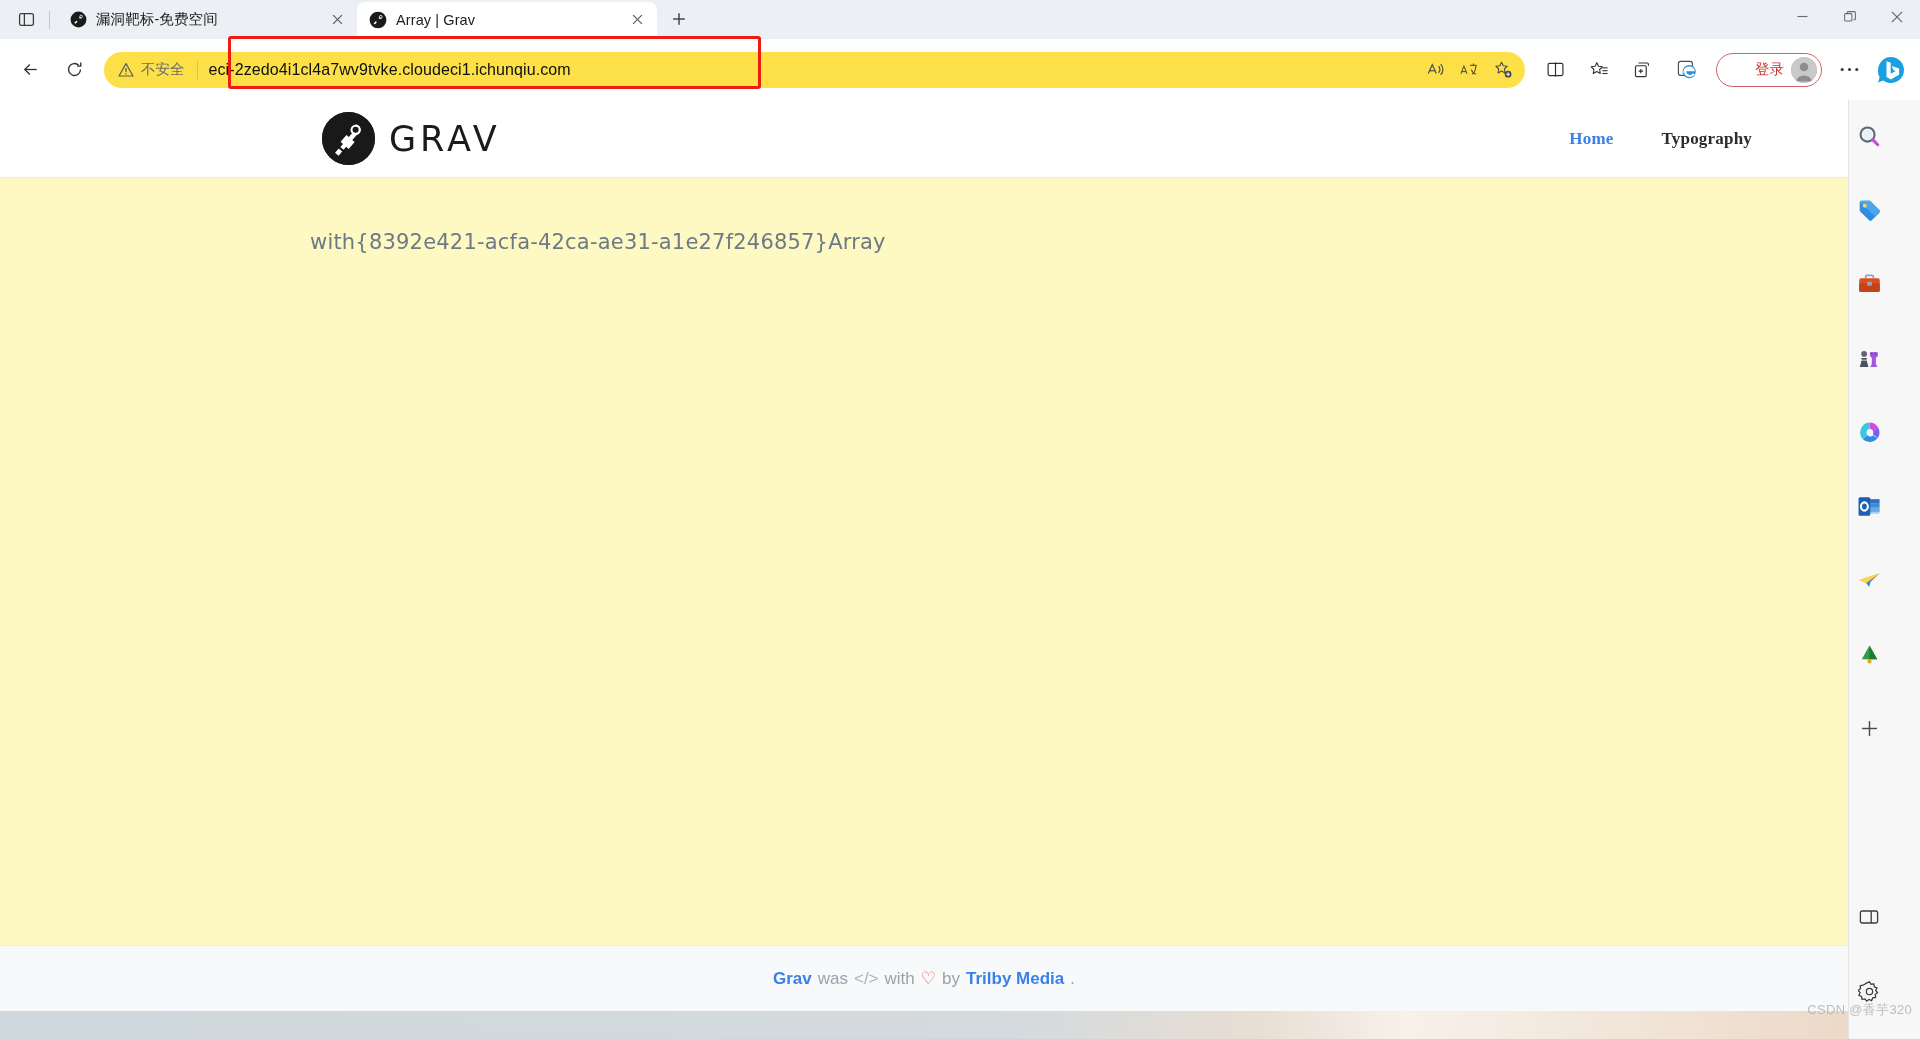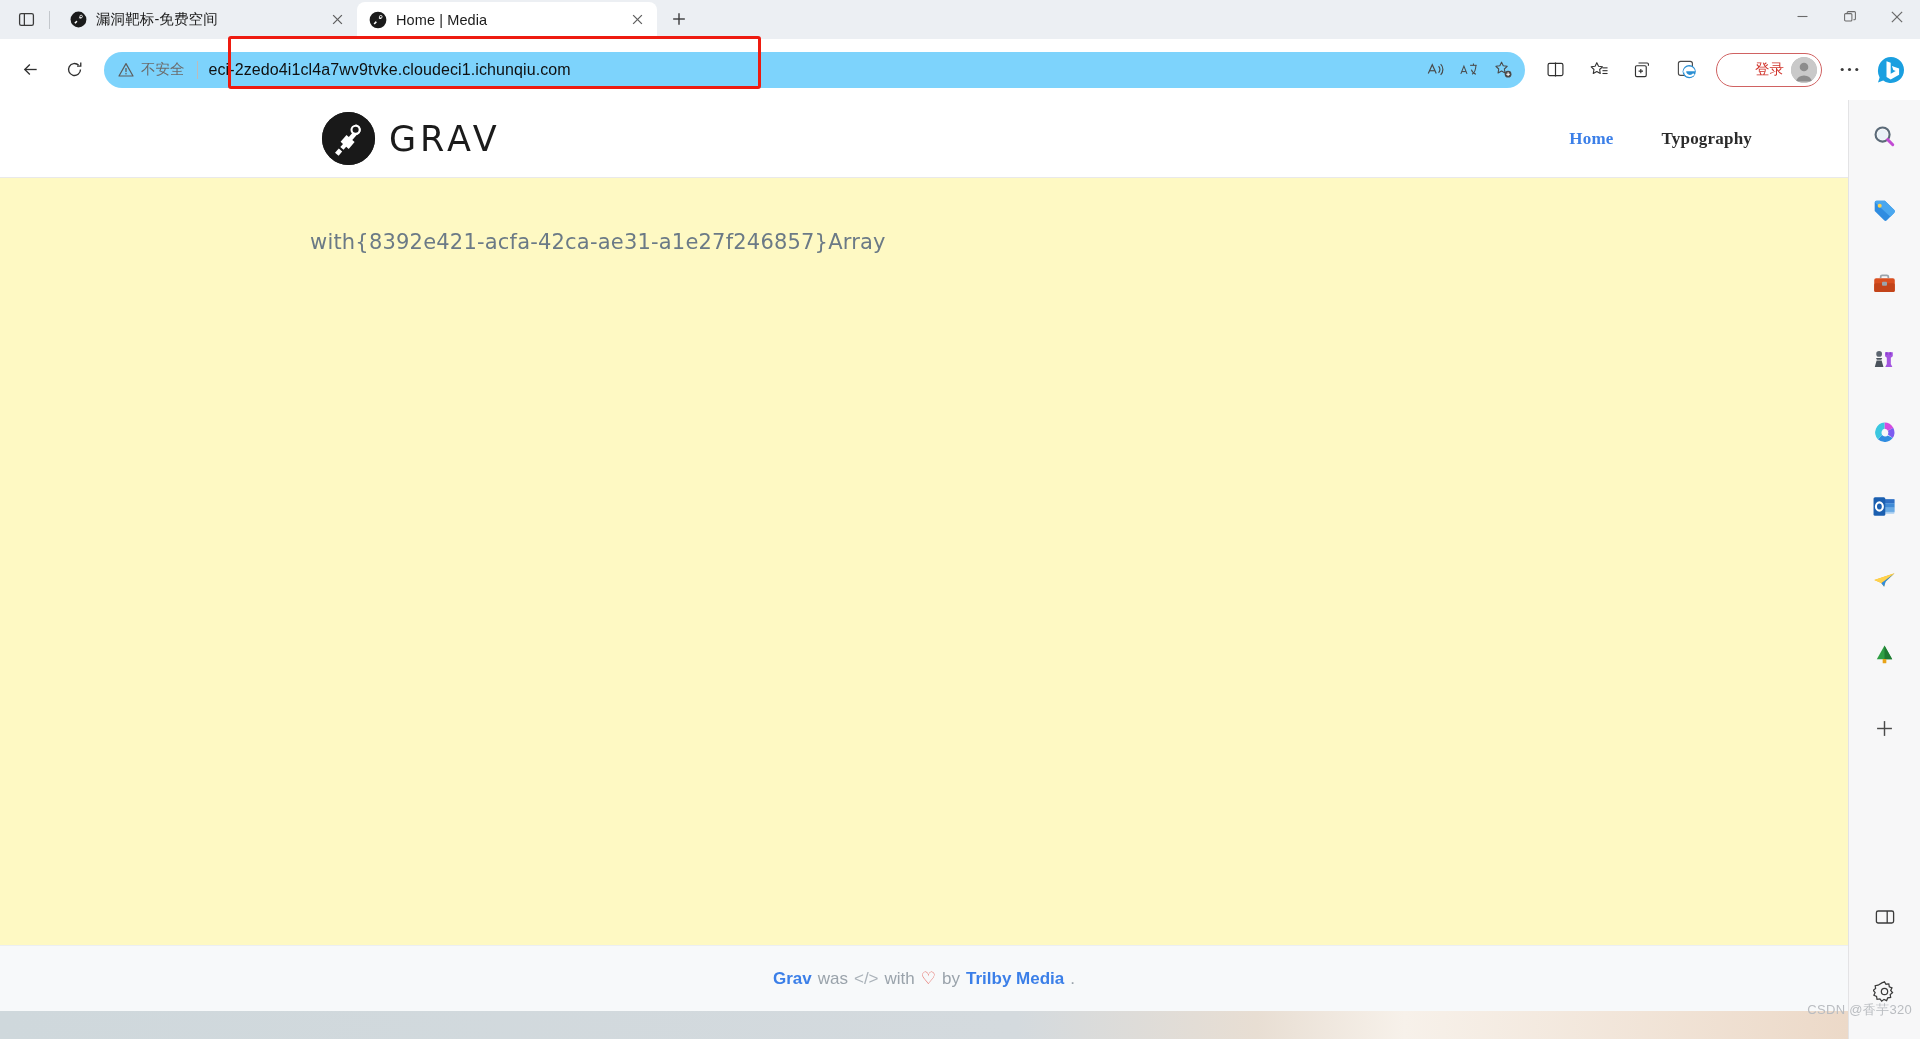--- a/index.html
+++ b/index.html
@@ -52,21 +52,21 @@
   
   .navbar {
     position:absolute; top:39px; left:0; width:1920px; height:61px;
     background:#ffffff; display:flex; align-items:center; padding:0 8px;
   }
   .navbtn {
     width:36px; height:36px; border-radius:5px; margin:0 4px;
     display:flex; align-items:center; justify-content:center; color:#303030; cursor:pointer; flex:0 0 36px;
   }
   .omnibox {
-    flex:1 1 auto; height:36px; background:#7dd3fc; border-radius:18px;
+    flex:1 1 auto; height:36px; background:#fde047; border-radius:18px;
     display:flex; align-items:center; margin:0 8px 0 8px; position:relative;
     padding-left:14px;
   }
   .sec-warn { display:flex; align-items:center; gap:7px; flex:0 0 auto; cursor:pointer; }
   .sec-warn .wtxt { font-size:14.5px; color:#6b6b6b; }
   .omni-div { width:1px; height:18px; background:#bcbcbc; margin:0 11px 0 12px; flex:0 0 1px; }
   .omni-url {
     flex:1 1 auto; font-size:16px; color:#0f0f0f; white-space:nowrap;
     overflow:hidden; text-overflow:ellipsis; letter-spacing:.1px;
   }
@@ -141,21 +141,21 @@
 
   .bottomstrip {
     position:absolute; left:0; bottom:0; width:1848px; height:28px;
     background:linear-gradient(90deg,#cfd8dc 0%,#d4dade 55%,#e8ded3 68%,#f7f1ea 76%,#ecd9c8 100%);
   }
 
   
   .rail {
     position:absolute; top:100px; right:0; width:72px; height:939px;
     background:#f7f7f8; border-left:1px solid #e3e3e5;
-    display:flex; flex-direction:column; align-items:center; padding-top:16px;gap:22px;
+    display:flex; flex-direction:column; align-items:flex-start; padding-top:16px;gap:22px;
   }
   .rail-ico {
     width:40px; height:40px; margin-bottom:12px; border-radius:6px;
     display:flex; align-items:center; justify-content:center; cursor:pointer;
   }
   .rail-spacer { flex:1 1 auto; }
   .watermark {
     position:absolute; right:8px; bottom:20px; font-size:13px; color:#b9bcc0;
     white-space:nowrap; letter-spacing:.3px;
   }
@@ -194,21 +194,21 @@
       </div>
 
       <div class="tab active">
         <span class="tab-fav">
           <svg width="18" height="18" viewBox="0 0 20 20">
             <circle cx="10" cy="10" r="9.3" fill="#1b1b1b"></circle>
             <path d="M13.6 5.2a2 2 0 1 1-2.9 2.7l-3.1 3.6 1.2 1.1-2.4 2.5-1.3-1.2 2.3-2.5 1-.9 3.2-3.7a2 2 0 0 1 2-1.6z" fill="#fff"></path>
             <circle cx="13.1" cy="6.4" r="1.5" fill="#1b1b1b" stroke="#fff" stroke-width=".9"></circle>
           </svg>
         </span>
-        <span class="tab-title">Home | Media</span>
+        <span class="tab-title">Array | Grav</span>
         <span class="tab-close">
           <svg width="11" height="11" viewBox="0 0 10 10" stroke="#5d5d5d" stroke-width="1.1">
             <line x1="1" y1="1" x2="9" y2="9"></line>
               <line x1="9" y1="1" x2="1" y2="9"></line>
           </svg>
         </span>
       </div>
 
       <div class="newtab">
         <svg width="14" height="14" viewBox="0 0 12 12" stroke="#3b3b3b" stroke-width="1.2">

